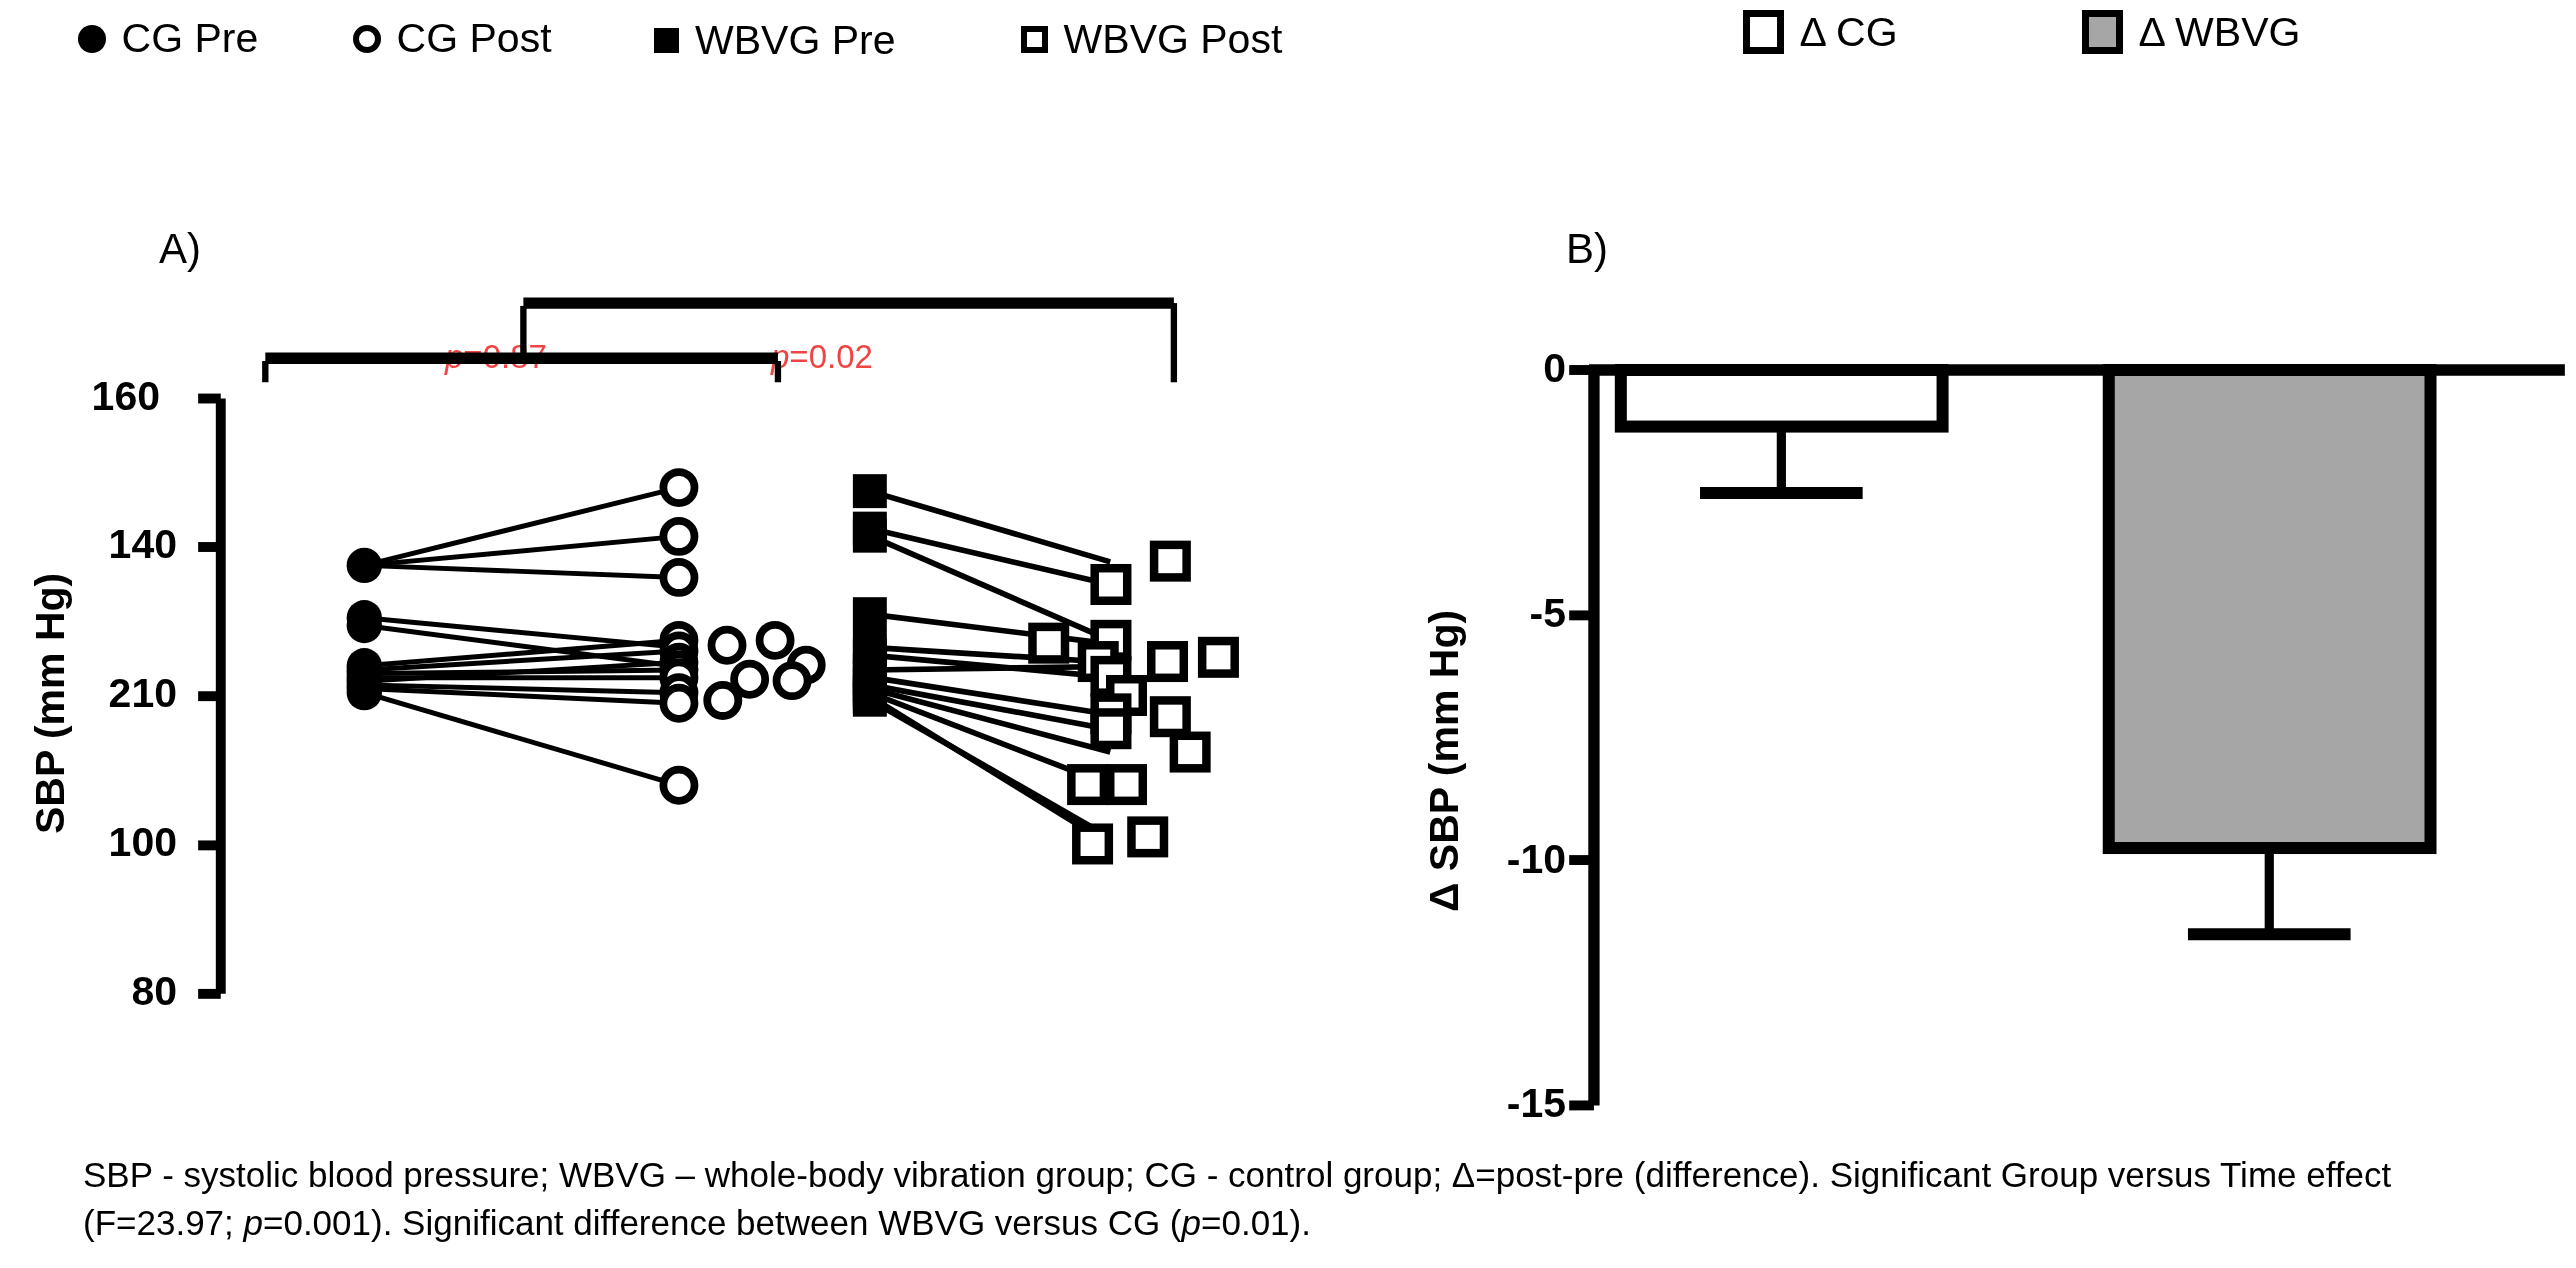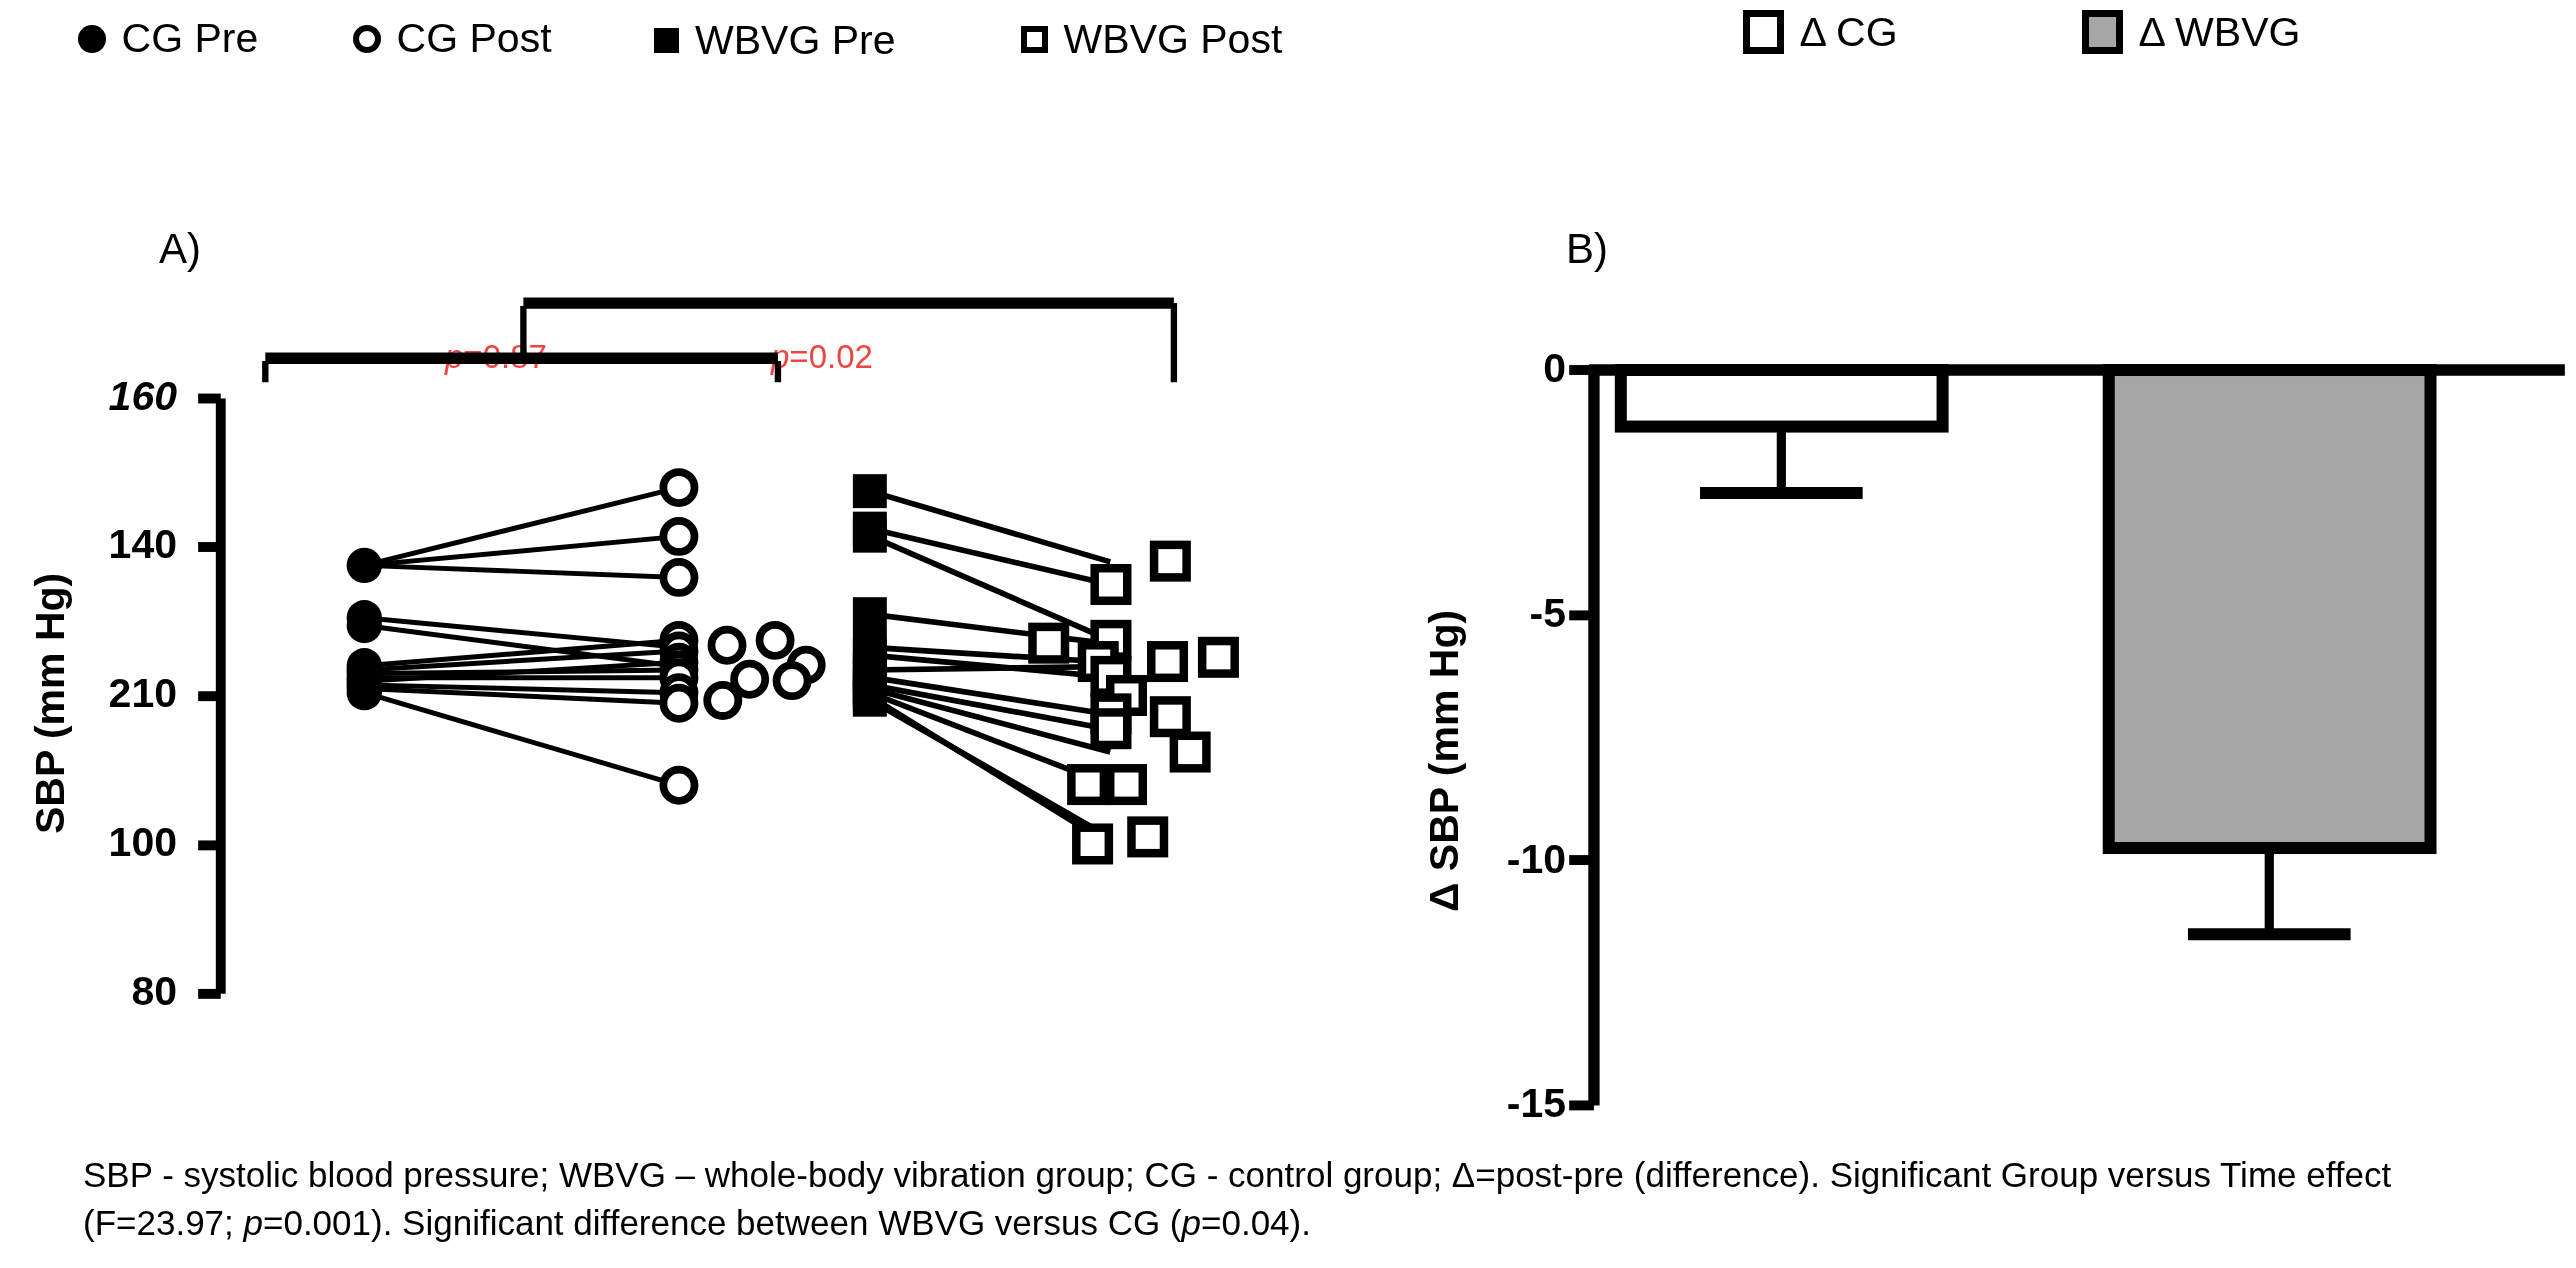--- a/index.html
+++ b/index.html
@@ -121,21 +121,21 @@
       <span class="mk mk-bar-gray"></span>
       <span class="legend-label">Δ WBVG</span>
     </div>
 
   </div>
 
   <div class="panel-letter" style="left:159px;top:225px;">A)</div>
 
   <div class="axis-title" style="left:27px;top:834px;transform:rotate(-90deg);">SBP (mm Hg)</div>
 
-  <div class="tick-label" style="left:53px;top:373px;width:124px;font-style:italic;">160</div>
+  <div class="tick-label" style="left:36px;top:373px;width:124px;">160</div>
   <div class="tick-label" style="left:53px;top:521px;width:124px;">140</div>
   <div class="tick-label" style="left:53px;top:670px;width:124px;">210</div>
   <div class="tick-label" style="left:53px;top:819px;width:124px;">100</div>
   <div class="tick-label" style="left:53px;top:968px;width:124px;">80</div>
 
   <div class="pval" style="left:445px;top:338px;"><i>p</i>=0.87</div>
   <div class="pval" style="left:771px;top:338px;"><i>p</i>=0.02</div>
 
   <svg width="1202" height="778" viewBox="0 0 1700 1100" style="left:184px;top:368px;">
 
@@ -295,17 +295,17 @@
     <g>
       <rect x="735" y="0" width="455" height="676" fill="#a6a6a6" stroke="#000000" stroke-width="17"></rect>
       <line x1="962" y1="676" x2="962" y2="798" stroke="#000" stroke-width="13"></line>
       <line x1="847" y1="798" x2="1077" y2="798" stroke="#000" stroke-width="17"></line>
     </g>
 
   </svg>
 
   <div class="caption">
     <span>SBP - systolic blood pressure; WBVG – whole-body vibration group; CG - control group; Δ=post-pre (difference). Significant</span>
-    <span>Group versus Time effect (F=23.97; </span><i>p</i><span>=0.001). Significant difference between WBVG versus CG (</span><i>p</i><span>=0.04).</span>
+    <span>Group versus Time effect (F=23.97; </span><i>p</i><span>=0.001). Significant difference between WBVG versus CG (</span><i>p</i><span>=0.01).</span>
   </div>
 
 </div>
 
 
 </body></html>

